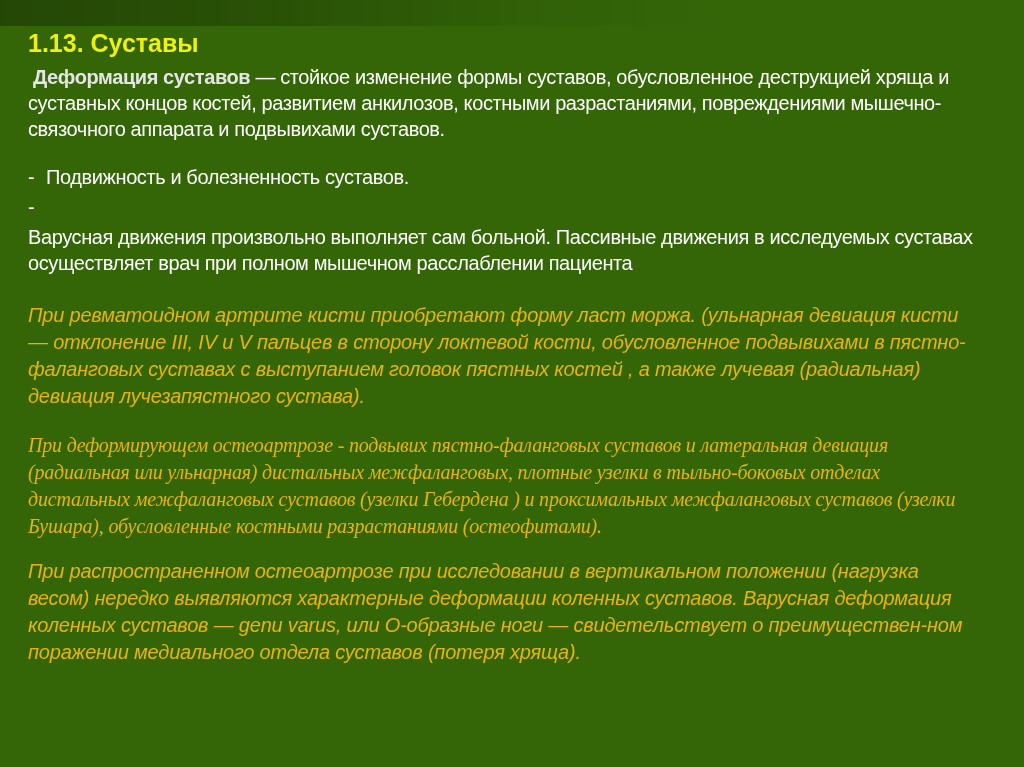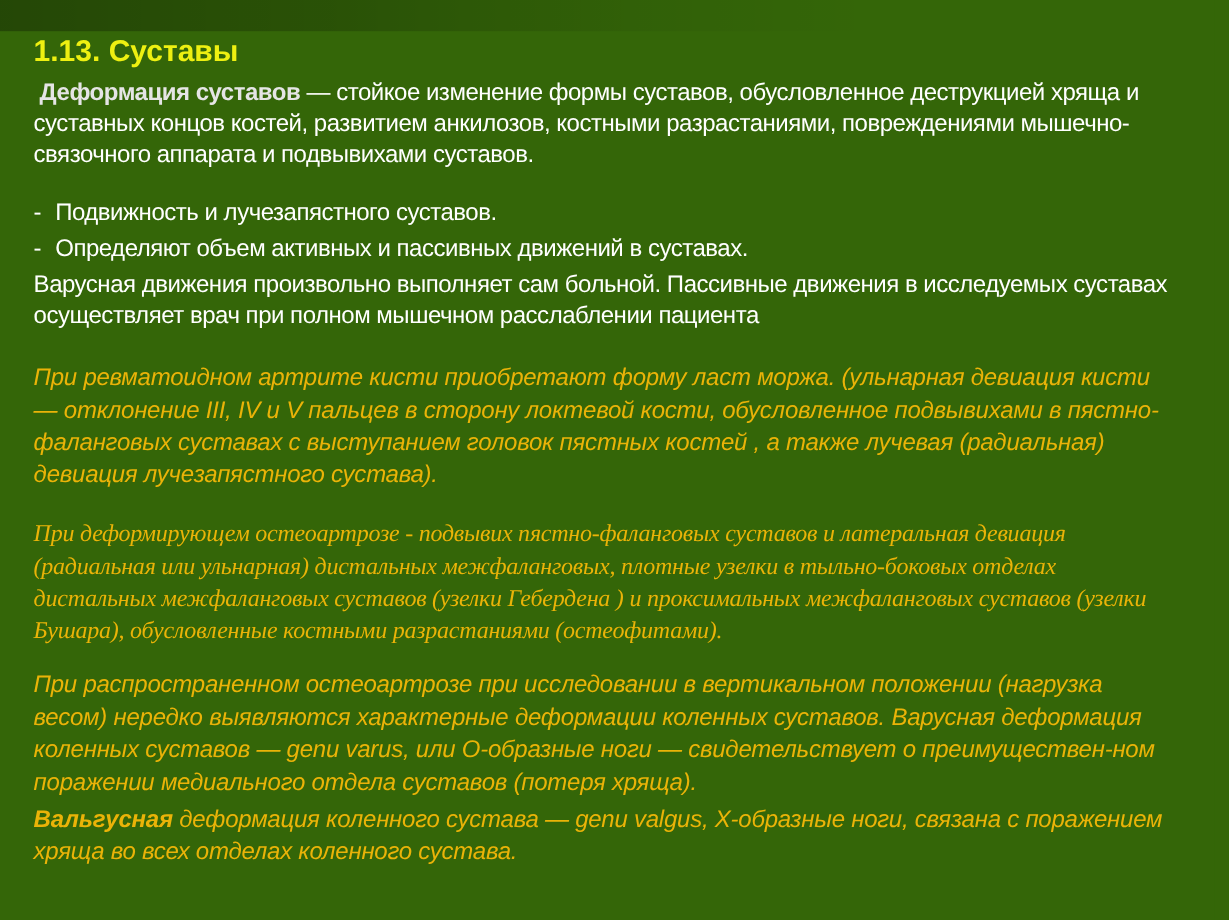--- a/index.html
+++ b/index.html
@@ -84,31 +84,29 @@
 
   <div class="top-shade"></div>
 
   <h1 class="title">1.13. Суставы</h1>
 
   <p class="body-text definition"><span class="term">Деформация суставов</span><span> — стойкое изменение формы суставов, обусловленное деструкцией хряща и суставных концов костей, развитием анкилозов, костными разрастаниями, повреждениями мышечно-связочного аппарата и подвывихами суставов.</span></p>
 
   <div class="bullets">
     <div class="bullet">
       <span class="marker">-</span>
-      <span>Подвижность и лучезапястного суставов.</span>
+      <span>Подвижность и болезненность суставов.</span>
     </div>
     <div class="bullet">
       <span class="marker">-</span>
-      <span>Определяют объем активных и пассивных движений в суставах.</span>
     </div>
   </div>
 
   <p class="body-text">Варусная движения произвольно выполняет сам больной. Пассивные движения в исследуемых суставах осуществляет врач при полном мышечном расслаблении пациента</p>
 
   <p class="note note-1">При ревматоидном артрите кисти приобретают форму ласт моржа. (ульнарная девиация кисти — отклонение III, IV и V пальцев в сторону локтевой кости, обусловленное подвывихами в пястно-фаланговых суставах с выступанием головок пястных костей , а также лучевая (радиальная) девиация лучезапястного сустава).</p>
 
   <p class="note note-2">При деформирующем остеоартрозе - подвывих пястно-фаланговых суставов и латеральная девиация (радиальная или ульнарная) дистальных межфаланговых, плотные узелки в тыльно-боковых отделах дистальных межфаланговых суставов (узелки Гебердена ) и проксимальных межфаланговых суставов (узелки Бушара), обусловленные костными разрастаниями (остеофитами).</p>
 
   <p class="note note-3">При распространенном остеоартрозе при исследовании в вертикальном положении (нагрузка весом) нередко выявляются характерные деформации коленных суставов. Варусная деформация коленных суставов — genu varus, или О-образные ноги — свидетельствует о преимуществен-ном поражении медиального отдела суставов (потеря хряща).</p>
 
-  <p class="note"><b>Вальгусная</b><span> деформация коленного сустава — genu valgus, Х-образные ноги, связана с поражением хряща во всех отделах коленного сустава.</span></p>
 
 </div>
 
 </body></html>

